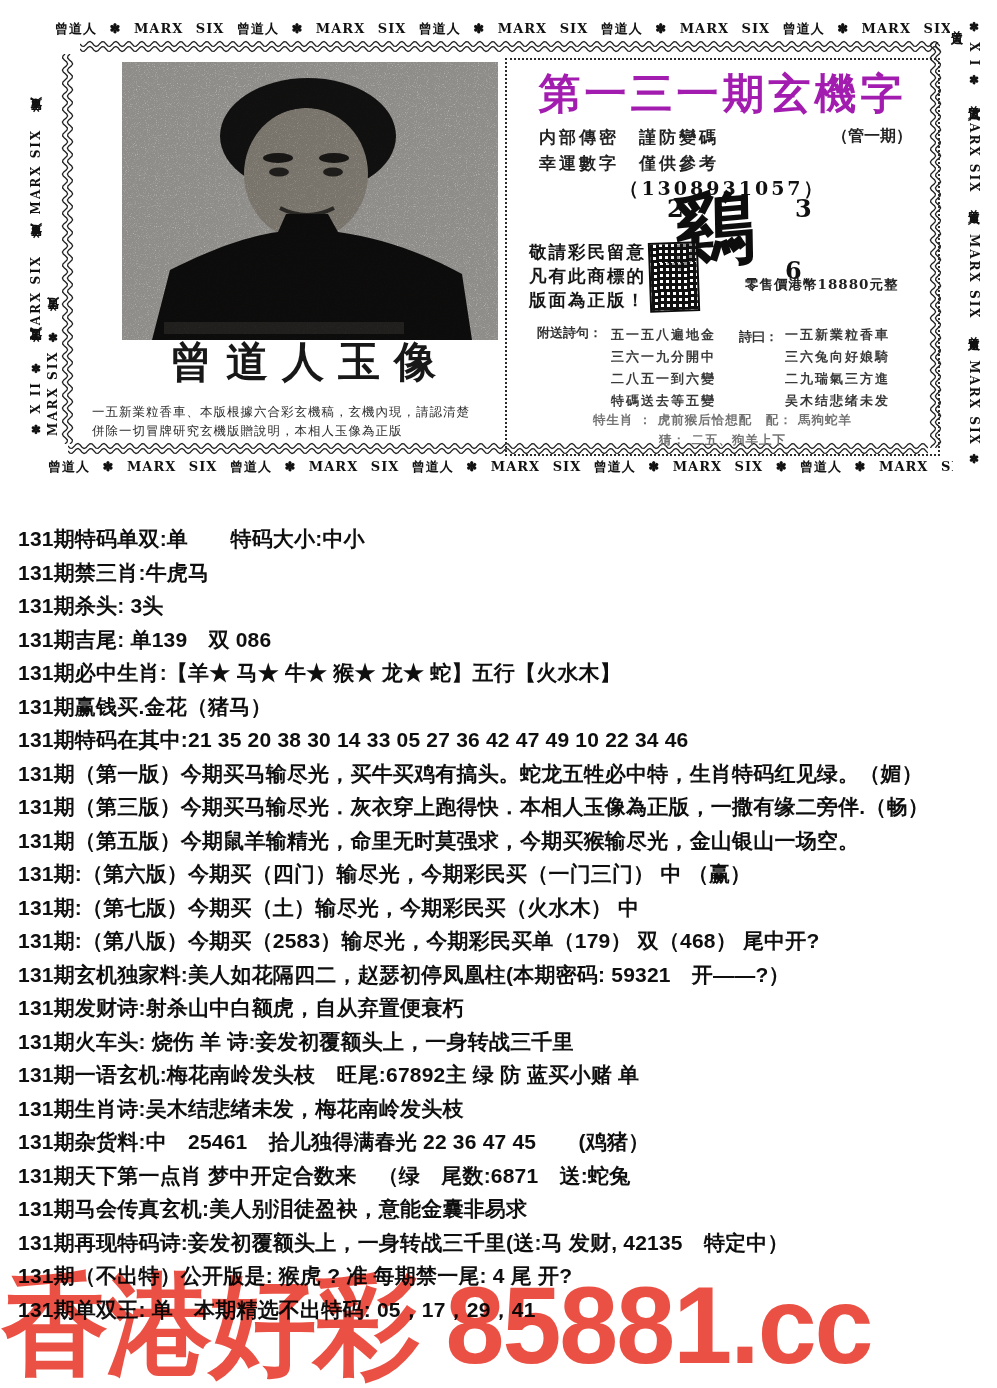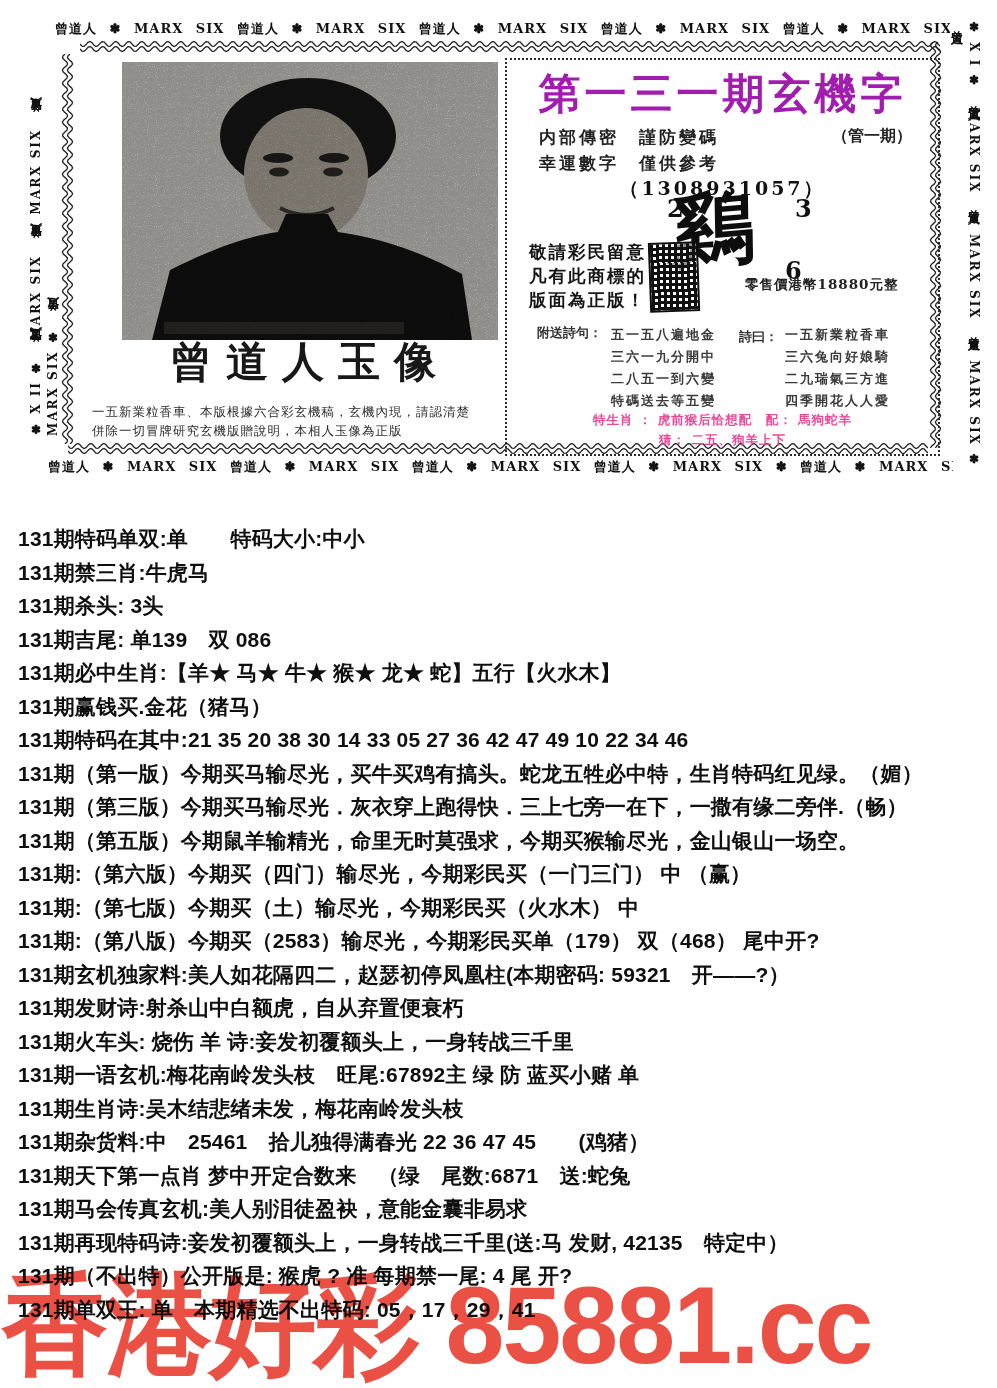--- a/index.html
+++ b/index.html
@@ -40,21 +40,21 @@
           repeating-linear-gradient(0deg,#101010 0 3px,rgba(255,255,255,0) 3px 6px),
           repeating-linear-gradient(90deg,#101010 0 3px,rgba(255,255,255,0.55) 3px 6px);}
   .notice{position:absolute;left:22px;top:180px;font-family:"DejaVu Serif",serif;font-size:17.5px;font-weight:700;
           line-height:24px;letter-spacing:2px;color:#161616;}
   .price{position:absolute;left:238px;top:216px;font-family:"DejaVu Serif",serif;font-size:13.5px;font-weight:700;
          letter-spacing:1px;color:#222;}
   .poem-label{position:absolute;font-family:"DejaVu Serif",serif;font-size:13px;font-weight:700;color:#333;}
   .poem{position:absolute;font-family:"DejaVu Serif",serif;font-size:13px;font-weight:700;line-height:22px;
         letter-spacing:2px;color:#3a3a3a;}
   .panel-footer{position:absolute;left:0;width:100%;text-align:center;font-family:"DejaVu Serif",serif;
-                font-size:12.5px;font-weight:700;letter-spacing:1px;color:#ec4899;}
+                font-size:12.5px;font-weight:700;letter-spacing:1px;color:#737373;}
   
   .body{position:absolute;left:18px;top:528px;width:965px;display:flex;flex-direction:column;gap:12px;}
   .body .line{font-size:21px;line-height:21.5px;font-weight:600;color:#0f0f0f;white-space:nowrap;letter-spacing:0.2px;}
   
   .watermark{position:absolute;left:2px;top:1266px;width:995px;font-size:106px;line-height:118px;font-weight:800;
              color:#e8392a;opacity:0.88;mix-blend-mode:multiply;white-space:nowrap;letter-spacing:-2px;
              transform:scaleY(1.04);font-family:"Liberation Sans",sans-serif;}
 </style>
 </head>
 <body>
@@ -136,38 +136,38 @@
           <div>五一五八遍地金</div>
           <div>三六一九分開中</div>
           <div>二八五一到六變</div>
           <div>特碼送去等五變</div>
         </div>
       <div class="poem-label" style="left:232px;top:268px;">詩曰：</div>
       <div class="poem" style="left:278px;top:264px;">
           <div>一五新業粒香車</div>
           <div>三六兔向好娘騎</div>
           <div>二九瑞氣三方進</div>
-          <div>四季開花人人愛</div>
+          <div>吴木结悲绪未发</div>
         </div>
 
       <div class="panel-footer" style="top:352px;">特生肖 ： 虎前猴后恰想配　配： 馬狗蛇羊</div>
       <div class="panel-footer" style="top:372px;">猜： 二五、狗羊上下</div>
     </div>
   </div>
 
   <div class="body">
       <div class="line">131期特码单双:单　　特码大小:中小</div>
       <div class="line">131期禁三肖:牛虎马</div>
       <div class="line">131期杀头: 3头</div>
       <div class="line">131期吉尾: 单139　双 086</div>
       <div class="line">131期必中生肖:【羊★ 马★ 牛★ 猴★ 龙★ 蛇】五行【火水木】</div>
       <div class="line">131期赢钱买.金花（猪马）</div>
       <div class="line">131期特码在其中:21 35 20 38 30 14 33 05 27 36 42 47 49 10 22 34 46</div>
       <div class="line">131期（第一版）今期买马输尽光，买牛买鸡有搞头。蛇龙五牲必中特，生肖特码红见绿。（媚）</div>
-      <div class="line">131期（第三版）今期买马输尽光．灰衣穿上跑得快．三上七旁一在下，一撒有缘二旁伴.（畅）</div>
+      <div class="line">131期（第三版）今期买马输尽光．灰衣穿上跑得快．本相人玉像為正版，一撒有缘二旁伴.（畅）</div>
       <div class="line">131期（第五版）今期鼠羊输精光，命里无时莫强求，今期买猴输尽光，金山银山一场空。</div>
       <div class="line">131期:（第六版）今期买（四门）输尽光，今期彩民买（一门三门） 中 （赢）</div>
       <div class="line">131期:（第七版）今期买（土）输尽光，今期彩民买（火水木） 中</div>
       <div class="line">131期:（第八版）今期买（2583）输尽光，今期彩民买单（179） 双（468） 尾中开?</div>
       <div class="line">131期玄机独家料:美人如花隔四二，赵瑟初停凤凰柱(本期密码: 59321　开——?）</div>
       <div class="line">131期发财诗:射杀山中白额虎，自从弃置便衰朽</div>
       <div class="line">131期火车头: 烧伤 羊 诗:妾发初覆额头上，一身转战三千里</div>
       <div class="line">131期一语玄机:梅花南岭发头枝　旺尾:67892主 绿 防 蓝买小赌 单</div>
       <div class="line">131期生肖诗:吴木结悲绪未发，梅花南岭发头枝</div>
       <div class="line">131期杂货料:中　25461　拾儿独得满春光 22 36 47 45　　(鸡猪）</div>

